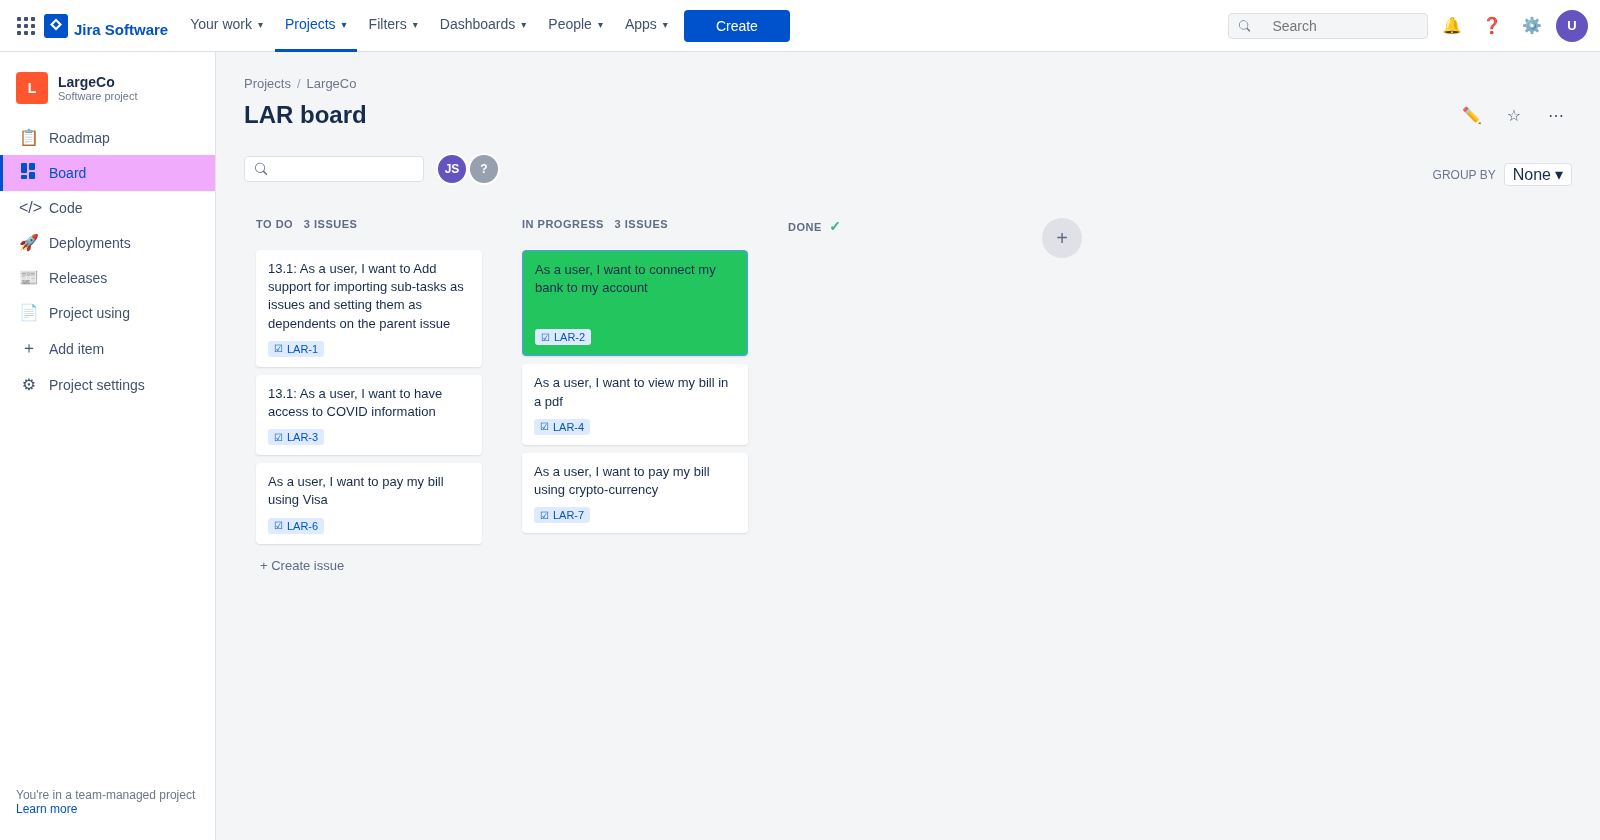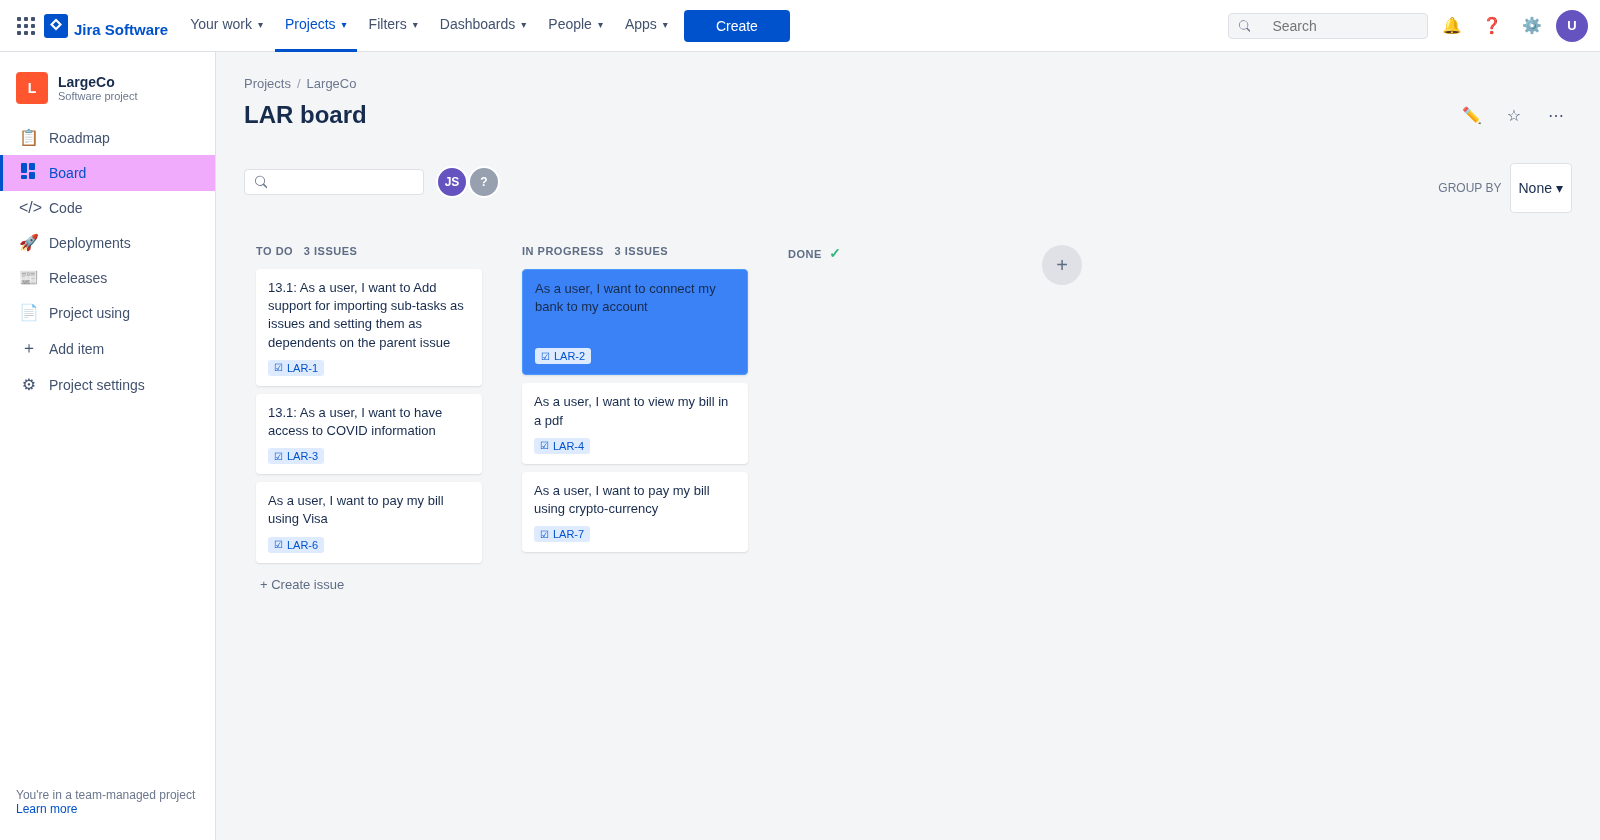--- a/index.html
+++ b/index.html
@@ -96,41 +96,41 @@
       cursor: pointer; object-fit: cover; display: flex; align-items: center;
       justify-content: center; font-size: 12px; font-weight: 600; color: #fff;
       background: #6554c0;
     }
     .member-avatar.second { background: #97a0af; }
     .member-avatars { display: flex; }
 
     .group-by-area { margin-left: auto; display: flex; align-items: center; gap: 8px; font-size: 12px; color: #6b778c; margin-top: 12px; }
     .group-by-select {
       display: flex; align-items: center; gap: 4px; border: 1px solid #dfe1e6;
-      border-radius: 4px; padding: 16px 8px; background: #fff; cursor: pointer; font-size: 14px; color: #172b4d;
+      border-radius: 4px; padding: 1px 8px; background: #fff; cursor: pointer; font-size: 16px; color: #172b4d;
     }
 
     
     .board { display: flex; gap: 16px; align-items: flex-start; }
     .column {
       width: 250px; min-width: 250px; background: #f4f5f7; border-radius: 6px;
       padding: 12px; display: flex; flex-direction: column; gap: 8px;
     }
     .column-header {
       display: flex; align-items: center; justify-content: space-between;
-      margin-bottom: 4px;
+      margin-bottom: 12px;
     }
     .column-title { font-size: 11px; font-weight: 700; color: #5e6c84; text-transform: uppercase; letter-spacing: 0.5px; }
     .column-done-check { color: #36b37e; font-size: 14px; margin-left: 4px; }
     .card {
       background: #fff; border-radius: 4px; padding: 10px 12px;
       box-shadow: 0 1px 2px rgba(0,0,0,0.1); cursor: pointer;
       display: flex; flex-direction: column; gap: 8px;
     }
-    .card.selected { background: #3b82f6; border: 1px solid #4c9aff; gap: 32px; }
+    .card.selected { background: #22c55e; border: 1px solid #4c9aff; gap: 32px; }
     .card-text { font-size: 13px; color: #172b4d; line-height: 1.4; }
     .card-footer { display: flex; align-items: center; gap: 6px; }
     .card-tag {
       display: flex; align-items: center; gap: 4px; font-size: 11px; color: #0052cc;
       background: #deebff; border-radius: 3px; padding: 2px 6px;
     }
     .card-tag-icon { font-size: 10px; }
     .create-issue-btn {
       display: flex; align-items: center; gap: 6px; color: #5e6c84;
       font-size: 13px; cursor: pointer; padding: 6px 4px; border-radius: 4px;

